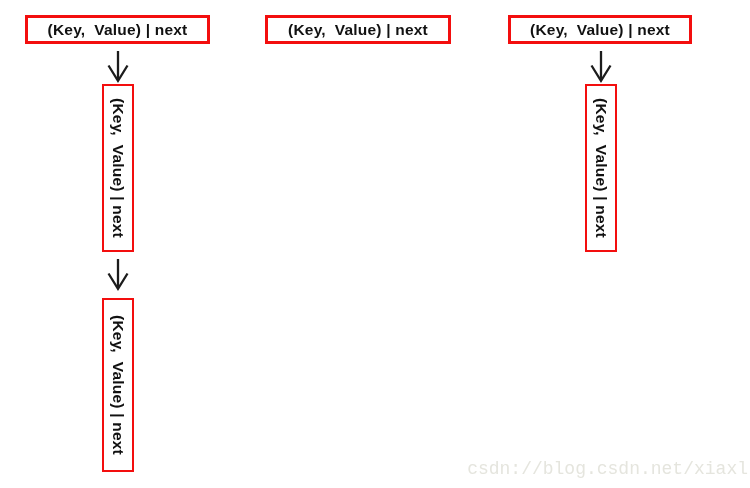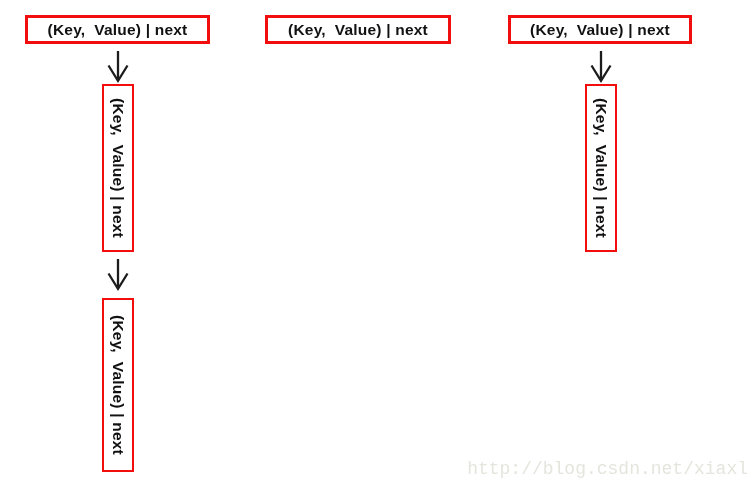--- a/index.html
+++ b/index.html
@@ -105,15 +105,15 @@
   </div>
 
   <svg class="arrow" id="arrow-3" width="36" height="34" viewBox="0 0 36 34">
     <path d="M18 1 L18 29" fill="none" stroke="currentColor" stroke-width="2.3"></path>
     <path d="M8.5 15.5 L18 30.8 L27.5 15.5" fill="none" stroke="currentColor" stroke-width="2.3"></path>
   </svg>
   <div class="vbox" id="vbox-3">
     <span class="label">(Key,  Value) | next</span>
   </div>
 
-  <div class="watermark">http://blog.csdn.net/xiaxl</div>
+  <div class="watermark">csdn://blog.csdn.net/xiaxl</div>
 
 </div>
 
 </body></html>

